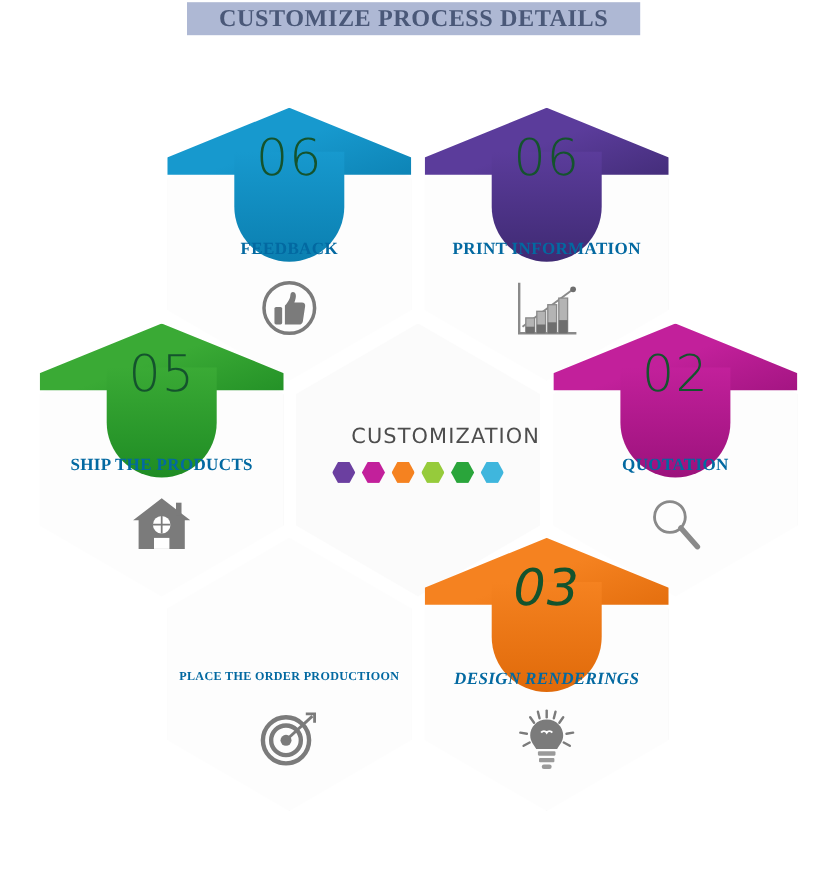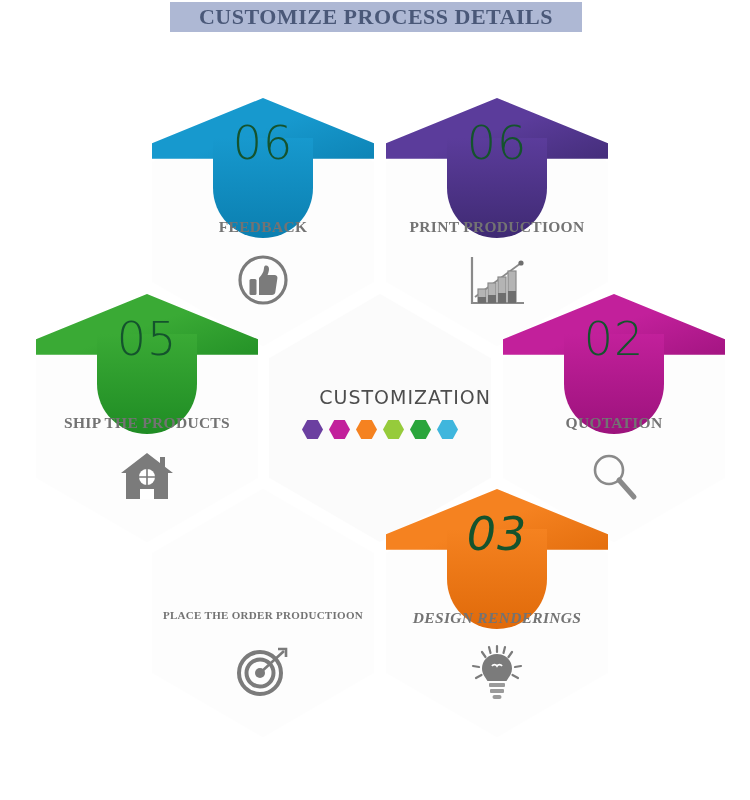--- a/index.html
+++ b/index.html
@@ -107,21 +107,21 @@
 
   .hex-label {
     position: absolute;
     left: 6px;
     top: 120px;
     width: 210px;
     text-align: center;
     font-family: "Liberation Serif", serif;
     font-weight: bold;
     font-size: 15.5px;
-    color: #737373;
+    color: #0369a1;
     letter-spacing: 0.3px;
     line-height: 1.2;
   }
   .hex-label.small {
     font-size: 11px;
   }
 
   .hex-icon {
     position: absolute;
     left: 0;
@@ -196,21 +196,21 @@
     </div>
   </div>
 
   <div class="hex-cell" id="cell-01">
     <div class="hex-body"></div>
     <div class="hex-cap">
       <div class="cap-arrow" id="arrow-01" style="background: linear-gradient(160deg, rgb(91, 60, 155) 0%, rgb(91, 60, 155) 45%, rgb(63, 42, 115) 100%);"></div>
       <div class="cap-lobe" id="lobe-01" style="background: linear-gradient(rgb(91, 60, 155) 0%, rgb(63, 42, 115) 100%);"></div>
       <div class="cap-num">06</div>
     </div>
-    <div class="hex-label">PRINT PRODUCTIOON</div>
+    <div class="hex-label">PRINT INFORMATION</div>
     <div class="hex-icon">
       <svg width="62" height="56" viewBox="0 0 62 56">
         <path d="M6 4 L6 50 L58 50" fill="none" stroke="#8a8a8a" stroke-width="2.2"></path>
         <path d="M9 44 L55 10" fill="none" stroke="#8a8a8a" stroke-width="1.8"></path>
         <circle cx="55" cy="10" r="2.6" fill="#6e6e6e"></circle>
         <rect x="12" y="36" width="8" height="14" fill="#b4b4b4" stroke="#8a8a8a" stroke-width="1.2"></rect>
         <rect x="22" y="30" width="8" height="20" fill="#b4b4b4" stroke="#8a8a8a" stroke-width="1.2"></rect>
         <rect x="32" y="24" width="8" height="26" fill="#b4b4b4" stroke="#8a8a8a" stroke-width="1.2"></rect>
         <rect x="42" y="18" width="8" height="32" fill="#b4b4b4" stroke="#8a8a8a" stroke-width="1.2"></rect>
         <rect x="12" y="44" width="8" height="6" fill="#6e6e6e"></rect>

